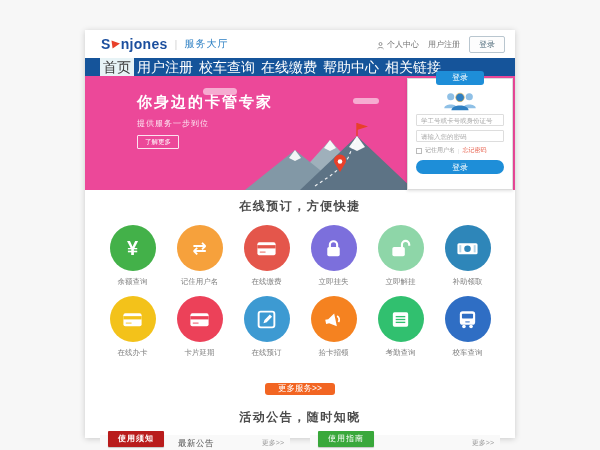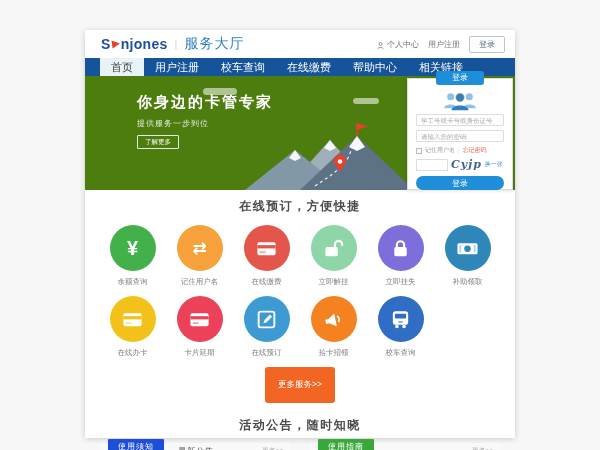--- a/index.html
+++ b/index.html
@@ -11,29 +11,29 @@
 
   
   .hdr { position:relative; height:28px; display:flex; align-items:center;
          padding:0 10px 0 16px; background:#fff; }
   .logo { display:flex; align-items:center; cursor:pointer; }
   .logo-s, .logo-rest { font-size:14px; font-weight:bold; color:#1c4f9e; letter-spacing:.3px; }
   .logo-arrow { width:0; height:0; border-left:8px solid #e8402a;
                 border-top:4px solid transparent; border-bottom:4px solid transparent;
                 margin:0 1px 0 1px; transform:rotate(-8deg); }
   .hdr-div { color:#d5d5d5; font-size:11px; margin:0 7px; }
-  .site-name { font-size:14px; color:#2b7fc3; letter-spacing:1px; }
+  .site-name { font-size:10px; color:#2b7fc3; letter-spacing:1px; }
   .hdr-right { margin-left:auto; display:flex; align-items:center; gap:9px; }
   .hdr-link { font-size:8px; color:#777; cursor:pointer; display:flex; align-items:flex-end; gap:2px; }
   .hdr-btn { font-size:8px; color:#55707f; border:1px solid #b9c6cf; background:#fdfdfd;
              border-radius:2px; padding:2px 9px; cursor:pointer; }
 
   
   .nav { height:18px; display:flex; padding-left:15px; background:#15549a; }
-  .nav-item { font-size:11px; color:#fff; line-height:18px; padding:0 11px; cursor:pointer; }
+  .nav-item { font-size:14px; color:#fff; line-height:18px; padding:0 3px; cursor:pointer; }
   .nav-item.active { background:#e7f3f6; color:#3a3a3a; }
 
   
   .hero { position:relative; height:114px; background:#84d2c5; overflow:hidden; }
   .hero-text { position:absolute; left:52px; top:17px; }
   .hero-title { font-size:15px; font-weight:bold; color:#fff; letter-spacing:2px; }
   .hero-sub { font-size:8px; color:rgba(255,255,255,.88); margin-top:6px; letter-spacing:1px; }
   .hero-cta { display:inline-block; margin-top:6px; font-size:6.5px; color:#fff;
               border:1px solid rgba(255,255,255,.85); padding:1.5px 7px; border-radius:1px; cursor:pointer; }
   .cloud { position:absolute; background:rgba(255,255,255,.55); border-radius:10px; }
@@ -70,22 +70,22 @@
   .sec-title { text-align:center; font-size:12px; color:#4a4a4a; font-weight:bold;
                letter-spacing:1.5px; }
   .grid { display:flex; flex-wrap:wrap; padding:10px 14px 0; }
   .svc { width:67px; display:flex; flex-direction:column; align-items:center;
          margin-bottom:9px; cursor:pointer; }
   .svc-circle { width:46px; height:46px; border-radius:50%; display:flex;
                 align-items:center; justify-content:center; }
   .svc-circle svg { width:23px; height:23px; }
   .glyph { color:#fff; line-height:1; }
   .svc-label { font-size:7.5px; color:#808080; margin-top:6px; }
-  .more-btn { display:block; margin:0 auto 0; background:#f26522; color:#fff;
-              font-size:8.5px; border:none; border-radius:3px; padding:12px 13px; cursor:pointer; }
+  .more-btn { display:block; margin:16px auto 0; background:#f26522; color:#fff;
+              font-size:8.5px; border:none; border-radius:3px; padding:0 13px; cursor:pointer; }
 
   
   .announce { padding-top:14px; }
   .panels { display:flex; margin-top:9px; padding:0 15px; gap:20px; }
   .panel { position:relative; flex:1; }
   .panel-bar { position:relative; height:16px; background:#f9f9f9;
                border-bottom:1px solid #e0e0e0; }
   .ribbon { position:absolute; top:-4px; left:8px; height:16px; line-height:16px;
             padding:0 10px; color:#fff; font-size:8px; letter-spacing:1px; cursor:pointer;
             border-radius:1px; box-shadow:0 1px 1px rgba(0,0,0,.2); }
@@ -125,21 +125,21 @@
 
     <div class="nav" id="main-nav" style="background: rgb(21, 84, 154);">
         <span class="nav-item active">首页</span>
         <span class="nav-item">用户注册</span>
         <span class="nav-item">校车查询</span>
         <span class="nav-item">在线缴费</span>
         <span class="nav-item">帮助中心</span>
         <span class="nav-item">相关链接</span>
       </div>
 
-    <div class="hero" id="hero" style="background: #4d7c0f;">
+    <div class="hero" id="hero" style="background: #ec4899;">
       <div class="cloud c1"></div>
       <div class="cloud c2"></div>
       <svg class="mts" viewBox="0 0 185 70">
         <polygon points="55,70 100,20 145,70" fill="#9fb0bb"></polygon>
         <polygon points="94,28 100,20 106,28 100,31" fill="#fff" opacity=".9"></polygon>
         <polygon points="15,70 65,30 115,70" fill="#8298a6"></polygon>
         <polygon points="59,38 65,30 71,38 65,41" fill="#fff" opacity=".9"></polygon>
         <polygon points="70,70 127,16 184,70" fill="#5d7385"></polygon>
         <polygon points="119,27 127,16 135,27 127,31" fill="#fff" opacity=".95"></polygon>
         <polyline points="85,66 100,56 110,48 118,38 123,26 127,17" fill="none" stroke="#fff" stroke-width="1.2" stroke-dasharray="3,3" opacity=".9"></polyline>
@@ -175,25 +175,20 @@
         <circle cx="24" cy="9" r="6" fill="none" stroke="#f5b53f" stroke-width=".8"></circle>
       </svg>
       <input class="login-input" placeholder="学工号或卡号或身份证号" style="">
       <input class="login-input" type="password" placeholder="请输入您的密码" style="">
       <div class="login-row">
         <span class="cb"></span>
         <span class="remember">记住用户名</span>
         <span class="sep">|</span>
         <span class="forgot">忘记密码</span>
       </div>
-      <div class="login-row">
-        <input class="cap-input" style="">
-        <span class="cap-img">Cyjp</span>
-        <span class="cap-refresh">换一张</span>
-      </div>
       <button class="login-submit" id="login-submit" style="background: rgb(30, 142, 216);">登录</button>
     </div>
 
     <div class="services">
       <div class="sec-title">在线预订，方便快捷</div>
       <div class="grid" id="services-grid">
           <div class="svc">
             <div class="svc-circle" style="background: rgb(67, 177, 73);">
               <span class="glyph" style="font-size:20px;font-weight:bold">¥</span>
             </div>
@@ -209,36 +204,36 @@
             <div class="svc-circle" style="background: rgb(228, 86, 75);">
               <svg viewBox="0 0 24 24">
                 <rect x="2.5" y="5.5" width="19" height="13.5" rx="2" fill="#fff"></rect>
                 <rect x="2.5" y="8.5" width="19" height="3.4" fill="#e4564b"></rect>
                 <rect x="5" y="15" width="6" height="1.6" fill="#e4564b" opacity=".6"></rect>
               </svg>
             </div>
             <div class="svc-label">在线缴费</div>
           </div>
           <div class="svc">
+            <div class="svc-circle" style="background: rgb(124, 111, 220);">
+              <svg viewBox="0 0 24 24">
+                <path d="M8.2 11V8.2a3.8 3.8 0 0 1 7.6 0V11" fill="none" stroke="#fff" stroke-width="2.2"></path>
+                <rect x="5.5" y="10.5" width="13" height="9.5" rx="1.8" fill="#fff"></rect>
+              </svg>
+            </div>
+            <div class="svc-label">立即挂失</div>
+          </div>
+          <div class="svc">
             <div class="svc-circle" style="background: rgb(142, 214, 168);">
               <svg viewBox="0 0 24 24">
                 <path d="M13.5 10.5V7.8a3.8 3.8 0 0 1 7.6 0v1.4" fill="none" stroke="#fff" stroke-width="2.2"></path>
                 <rect x="3.5" y="10.5" width="13" height="9.5" rx="1.8" fill="#fff"></rect>
               </svg>
             </div>
             <div class="svc-label">立即解挂</div>
-          </div>
-          <div class="svc">
-            <div class="svc-circle" style="background: rgb(124, 111, 220);">
-              <svg viewBox="0 0 24 24">
-                <path d="M8.2 11V8.2a3.8 3.8 0 0 1 7.6 0V11" fill="none" stroke="#fff" stroke-width="2.2"></path>
-                <rect x="5.5" y="10.5" width="13" height="9.5" rx="1.8" fill="#fff"></rect>
-              </svg>
-            </div>
-            <div class="svc-label">立即挂失</div>
           </div>
           <div class="svc">
             <div class="svc-circle" style="background: rgb(46, 134, 185);">
               <svg viewBox="0 0 24 24">
                 <rect x="1.5" y="6.5" width="21" height="11.5" rx="1.6" fill="#fff"></rect>
                 <circle cx="12" cy="12.2" r="3.4" fill="#2e86b9"></circle>
                 <rect x="3.5" y="8.5" width="2" height="7.5" fill="#2e86b9" opacity=".35"></rect>
                 <rect x="18.5" y="8.5" width="2" height="7.5" fill="#2e86b9" opacity=".35"></rect>
               </svg>
             </div>
@@ -274,20 +269,33 @@
             <div class="svc-label">在线预订</div>
           </div>
           <div class="svc">
             <div class="svc-circle" style="background: rgb(245, 130, 32);">
               <svg viewBox="0 0 24 24" style="transform:rotate(-12deg)">
                 <path d="M3.5 10.5v4.5h3.2l7.3 4.5V6l-7.3 4.5H3.5z" fill="#fff"></path>
                 <path d="M16.5 9.2a4.4 4.4 0 0 1 0 6.4" fill="none" stroke="#fff" stroke-width="1.8"></path>
               </svg>
             </div>
             <div class="svc-label">拾卡招领</div>
+          </div>
+          <div class="svc">
+            <div class="svc-circle" style="background: rgb(49, 192, 111);">
+              <svg viewBox="0 0 24 24">
+                <rect x="4" y="4.5" width="16" height="15" rx="1.8" fill="#fff"></rect>
+                <g stroke="#31c06f" stroke-width="1.4">
+                  <line x1="7" y1="9" x2="17" y2="9"></line>
+                  <line x1="7" y1="12" x2="17" y2="12"></line>
+                  <line x1="7" y1="15" x2="17" y2="15"></line>
+                </g>
+              </svg>
+            </div>
+            <div class="svc-label">考勤查询</div>
           </div>
           <div class="svc">
             <div class="svc-circle" style="background: rgb(47, 110, 196);">
               <svg viewBox="0 0 24 24">
                 <rect x="4" y="3.5" width="16" height="14" rx="3" fill="#fff"></rect>
                 <rect x="6.2" y="6" width="11.6" height="5" rx=".8" fill="#2f6ec4"></rect>
                 <rect x="9.5" y="13.5" width="5" height="1.8" rx=".9" fill="#2f6ec4" opacity=".6"></rect>
                 <circle cx="8.3" cy="19.3" r="1.9" fill="#fff"></circle>
                 <circle cx="15.7" cy="19.3" r="1.9" fill="#fff"></circle>
               </svg>
@@ -296,21 +304,21 @@
           </div>
         </div>
       <button class="more-btn" id="more-btn" style="background: rgb(242, 101, 34);">更多服务&gt;&gt;</button>
     </div>
 
     <div class="announce">
       <div class="sec-title">活动公告，随时知晓</div>
       <div class="panels">
         <div class="panel">
           <div class="panel-bar">
-            <span class="ribbon red" id="ribbon-red" style="background: #1d4ed8;">使用须知</span>
+            <span class="ribbon red" id="ribbon-red" style="background: #b91c1c; font-weight: bold;">使用须知</span>
             <span class="panel-tab">最新公告</span>
             <span class="panel-more">更多&gt;&gt;</span>
           </div>
         </div>
         <div class="panel">
           <div class="panel-bar">
             <span class="ribbon green" id="ribbon-green" style="background: rgb(57, 168, 59);">使用指南</span>
             <span class="panel-more">更多&gt;&gt;</span>
           </div>
         </div>

